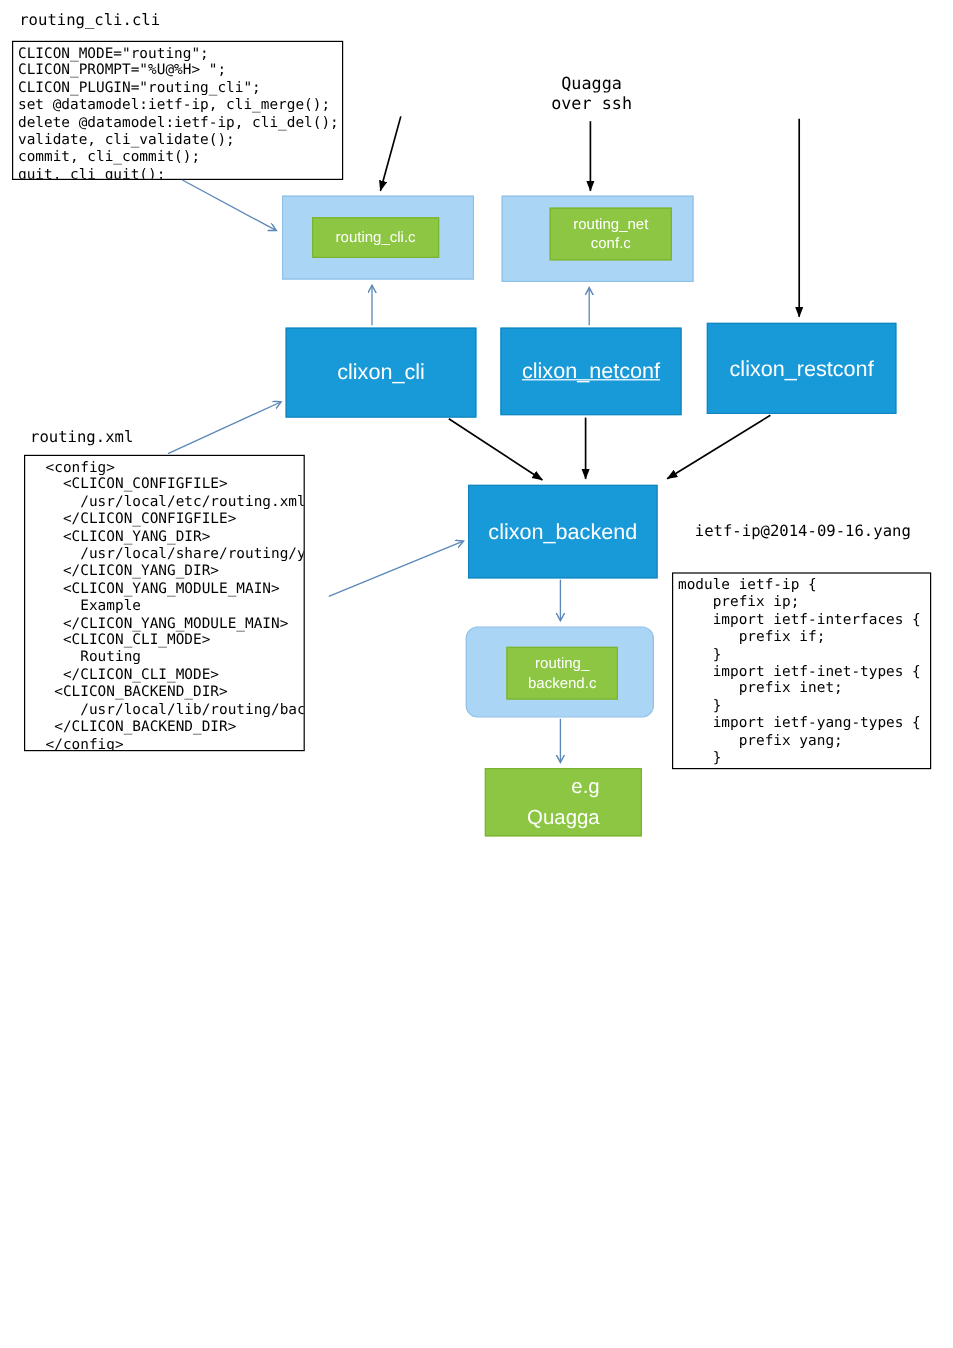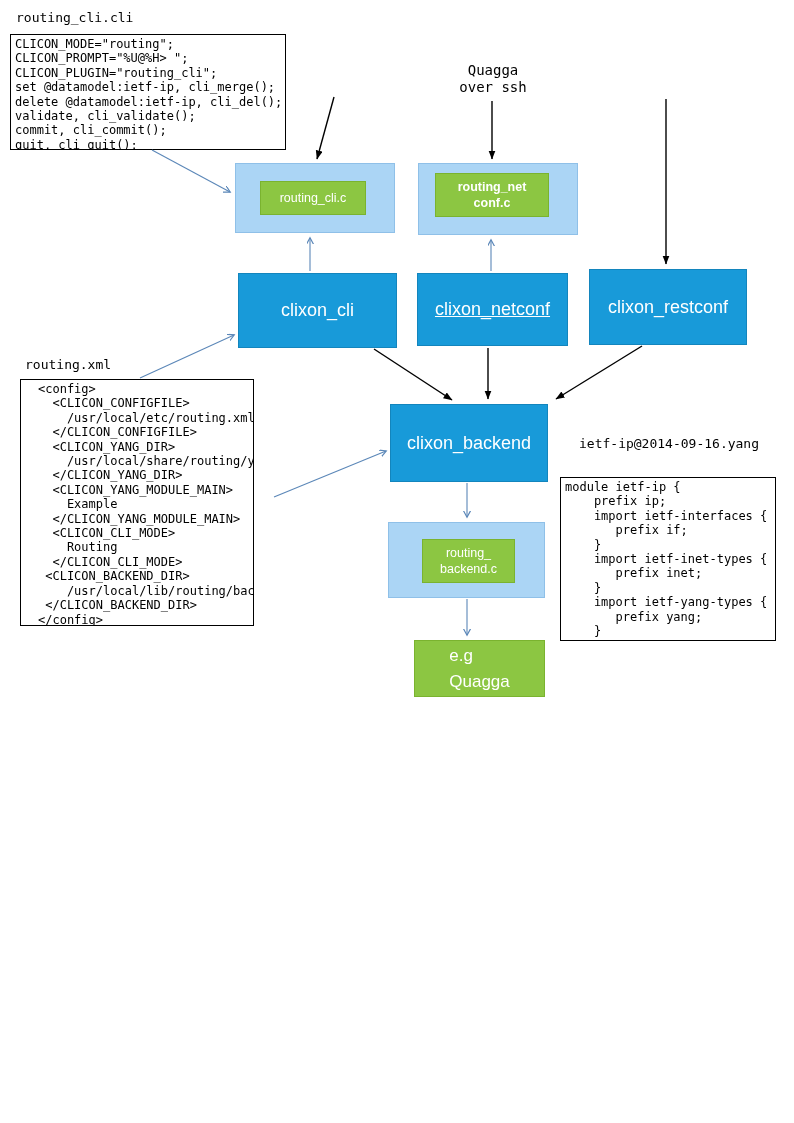--- a/index.html
+++ b/index.html
@@ -6,21 +6,21 @@
   .canvas{position:relative;width:794px;height:1123px;background:#ffffff;overflow:hidden;
           font-family:"DejaVu Sans Mono",monospace;color:#000;}
   .arrows{position:absolute;left:0;top:0;pointer-events:none;z-index:5;}
   .k{stroke:#000000;stroke-width:1.4;marker-end:url(#mk-black);}
   .b{stroke:#5b87b8;stroke-width:1.1;marker-end:url(#mk-blue);}
   .filelabel{position:absolute;font:13px/16px "DejaVu Sans Mono",monospace;white-space:pre;z-index:2;text-align:center;}
   .ann{position:absolute;font:14px/17px "DejaVu Sans Mono",monospace;text-align:center;white-space:pre;z-index:2;}
   .codebox{position:absolute;border:1px solid #000;background:#fff;box-sizing:border-box;
            font:12px/14.4px "DejaVu Sans Mono",monospace;white-space:pre;padding:2px 4px;overflow:hidden;z-index:2;}
   .node{position:absolute;display:flex;align-items:center;justify-content:center;color:#fff;
-        text-align:left;box-sizing:border-box;z-index:2;}
+        text-align:right;box-sizing:border-box;z-index:2;}
   .blue{background:#189ad9;border:1px solid #1385bd;font:18px "Liberation Sans",sans-serif;}
   .panel{position:absolute;background:#abd5f5;border:1px solid #8fc0e8;box-sizing:border-box;z-index:2;}
   .chip{position:absolute;background:#8cc642;border:1px solid #7ab32f;color:#fff;display:flex;
         align-items:center;justify-content:center;font:12.5px/1.3 "Liberation Sans",sans-serif;
         white-space:pre;text-align:center;box-sizing:border-box;}
   .green-node{background:#8cc642;border:1px solid #7ab32f;font:17px/1.5 "Liberation Sans",sans-serif;white-space:pre;}
 </style>
 </head>
 <body>
 
@@ -60,21 +60,21 @@
 commit, cli_commit();
 quit, cli_quit();</div>
 
   <div class="ann" style="left:438px;top:62px;width:110px;">Quagga
 over ssh</div>
 
   <div class="panel" style="left:235px;top:163px;width:160px;height:70px;">
     <div class="chip" style="left:24px;top:17px;width:106px;height:34px;">routing_cli.c</div>
   </div>
   <div class="panel" style="left:418px;top:163px;width:160px;height:72px;">
-    <div class="chip" style="left:16px;top:9px;width:114px;height:44px;font-weight:bold;">routing_net
+    <div class="chip" style="left:39px;top:9px;width:102px;height:44px;">routing_net
 conf.c</div>
   </div>
 
   <div class="node blue" style="left:238px;top:273px;width:159px;height:75px;">clixon_cli</div>
   <div class="node blue" style="left:417px;top:273px;width:151px;height:73px;text-decoration:underline;">clixon_netconf</div>
   <div class="node blue" style="left:589px;top:269px;width:158px;height:76px;">clixon_restconf</div>
   <div class="node blue" style="left:390px;top:404px;width:158px;height:78px;">clixon_backend</div>
 
   <div class="filelabel" style="left:25px;top:357px;">routing.xml</div>
   <div class="codebox" style="left:20px;top:379px;width:234px;height:247px;padding-left:17px;">&lt;config&gt;
@@ -101,21 +101,21 @@
     import ietf-interfaces {
        prefix if;
     }
     import ietf-inet-types {
        prefix inet;
     }
     import ietf-yang-types {
        prefix yang;
     }</div>
 
-  <div class="panel" style="left:388px;top:522px;width:157px;height:76px;">
+  <div class="panel" style="left:388px;top:522px;width:157px;height:76px;border-radius:10px;">
     <div class="chip" style="left:33px;top:16px;width:93px;height:44px;">routing_
 backend.c</div>
   </div>
 
-  <div class="node green-node" style="left:404px;top:640px;width:131px;height:57px;margin-left:10px;">e.g
+  <div class="node green-node" style="left:404px;top:640px;width:131px;height:57px;">e.g
 Quagga</div>
 
 </div>
 
 </body></html>

